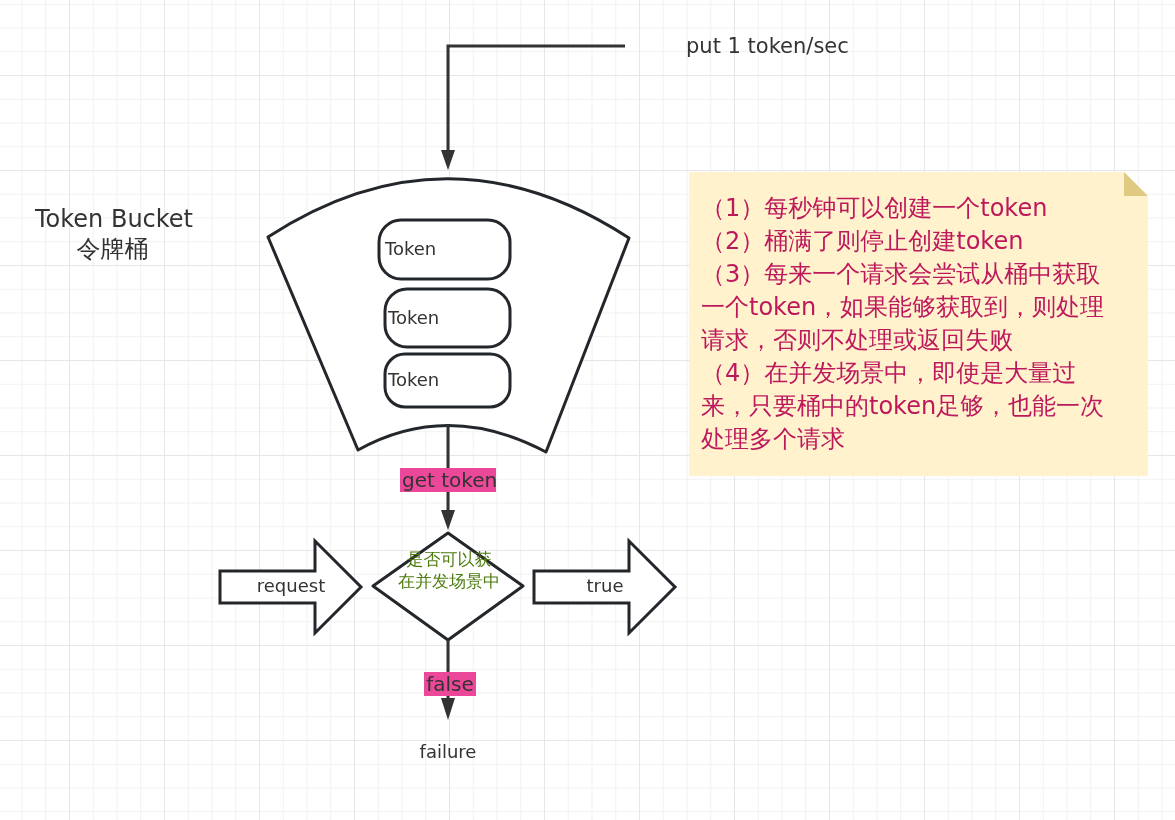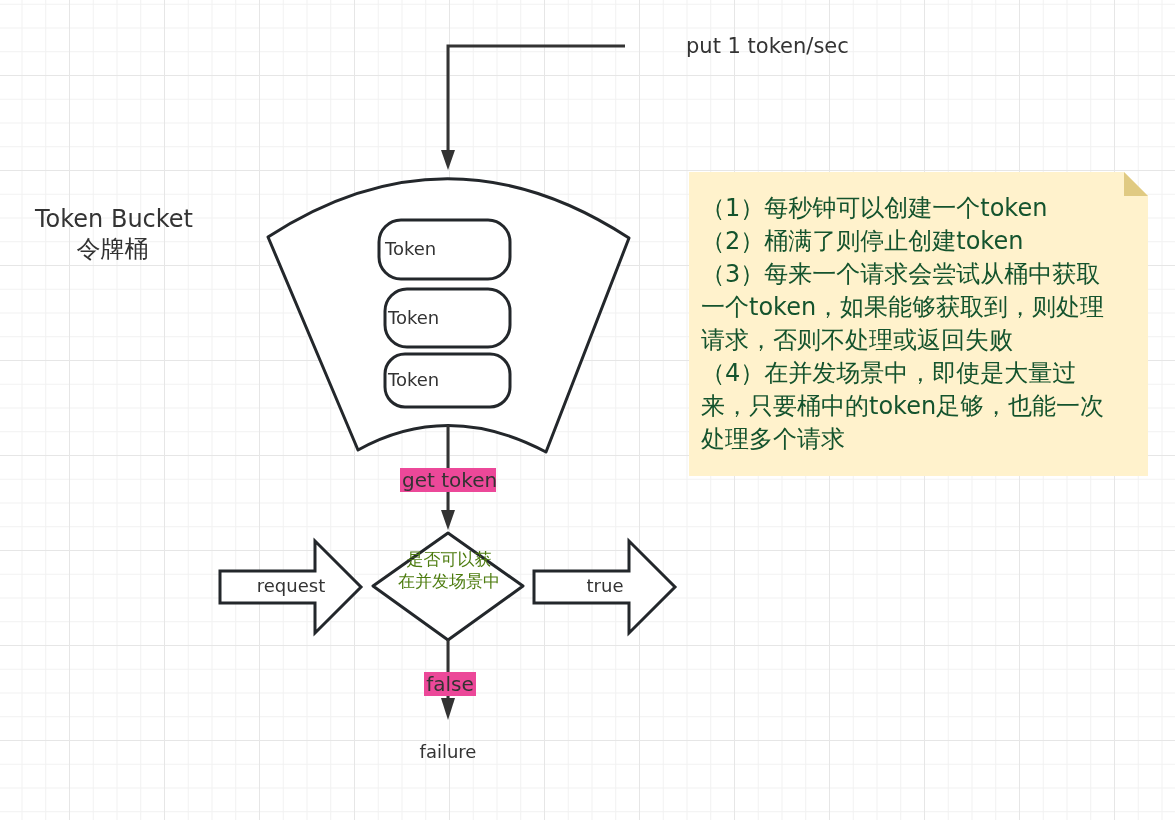--- a/index.html
+++ b/index.html
@@ -18,21 +18,21 @@
   }
   svg.diagram { position:absolute; left:0; top:0; }
   .txt { position:absolute; white-space:nowrap; color:#333; }
   .title { left:35px; top:204px; font-size:24px; line-height:30px; text-align:center; width:155px; }
   .put-label { left:651px; top:34px; font-size:21px;margin-left:35px; }
   .token-label { font-size:18px; width:120px; text-align:left; }
   .edge-label { font-size:20px; background:#ec4899; padding:0 2px; text-align:center; }
   .diamond-label { position:absolute; left:387px; top:548px; width:124px; text-align:center; font-size:17px; line-height:22px; color:#4d7c0f; }
   .note {
     position:absolute; left:689px; top:172px; width:430px; height:300px;
-    font-size:24px; line-height:33px; color:#14532d; padding:20px 10px 0 12px; box-sizing:border-box;
+    font-size:24px; line-height:33px; color:#be185d; padding:20px 10px 0 12px; box-sizing:border-box;
   }
   .note p { margin:0; }
 </style>
 </head>
 <body>
 
 <svg class="diagram" width="1175" height="820">
 
   <polyline points="625,46 448,46 448,158" fill="none" stroke="#333" stroke-width="3"></polyline>
   <polygon points="441,150 455,150 448,170" fill="#333"></polygon>

